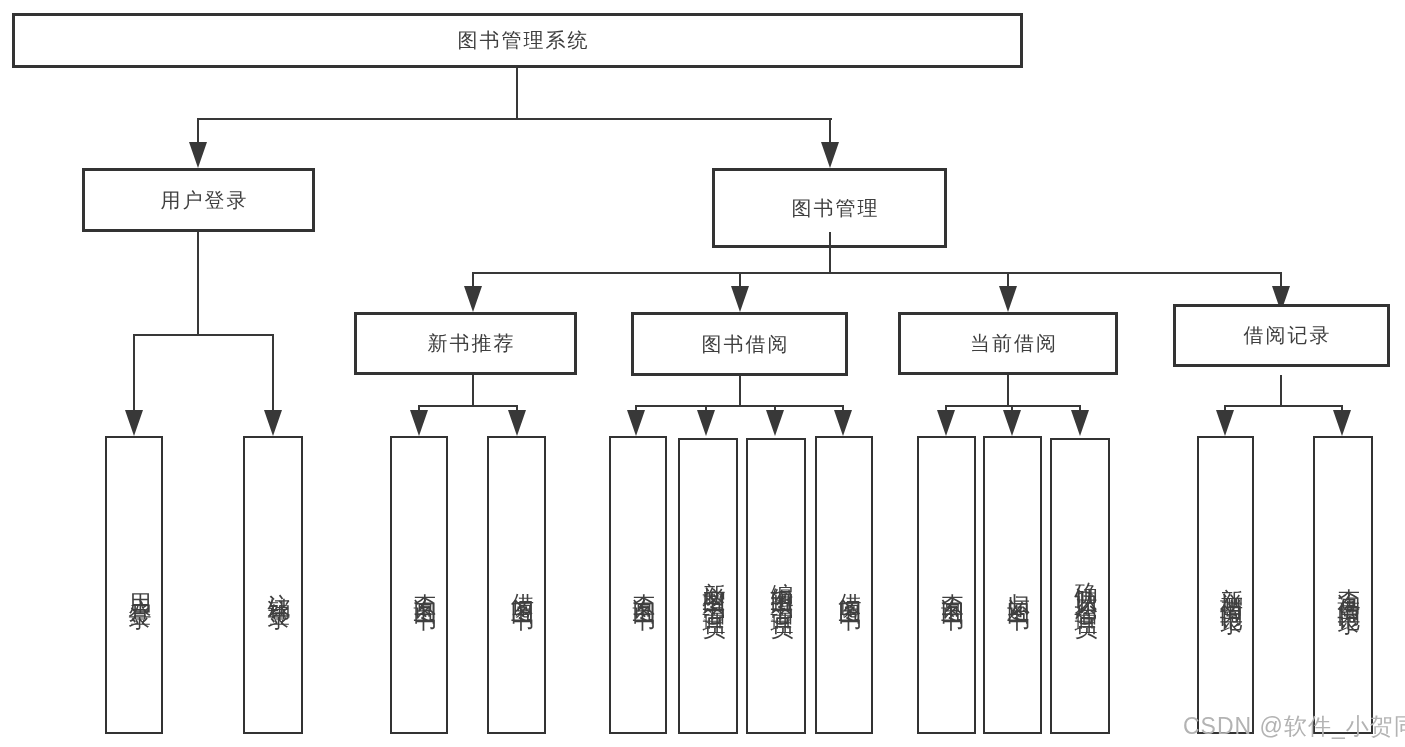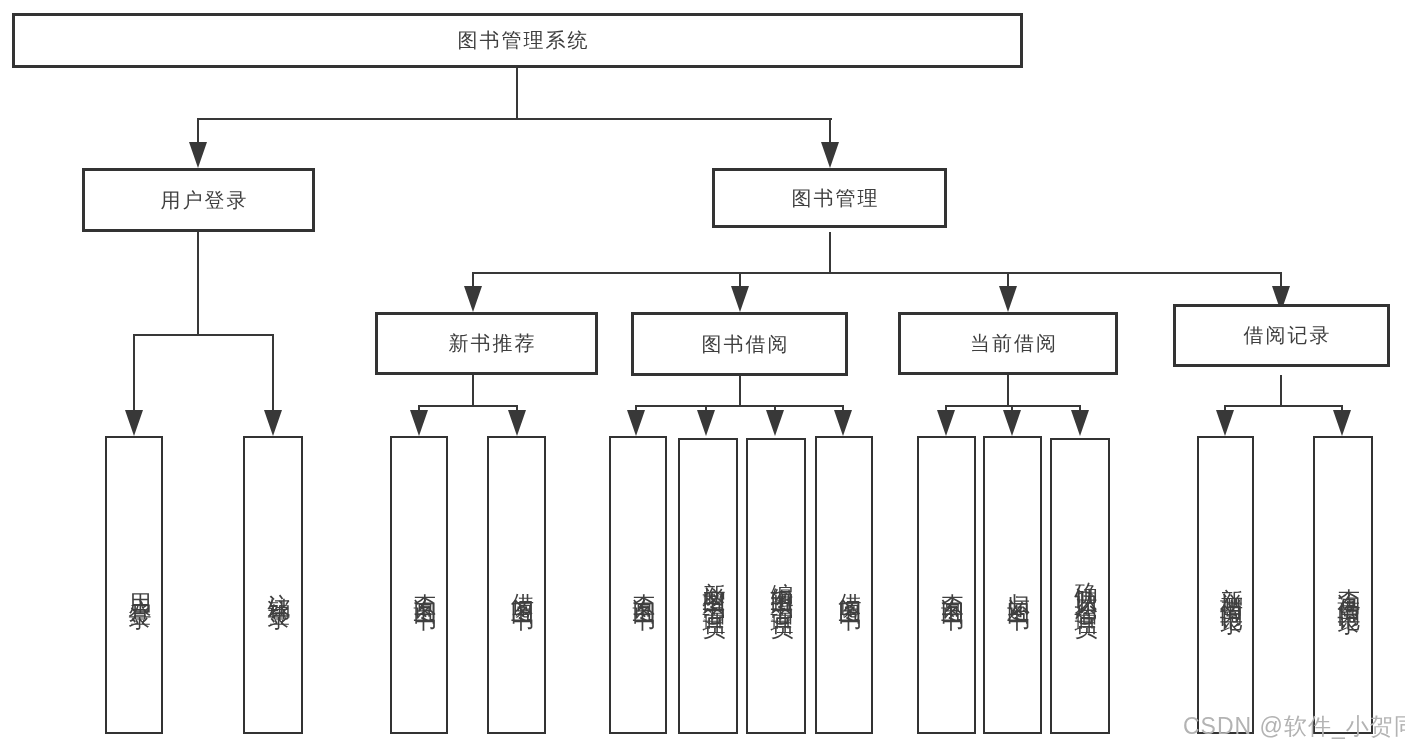--- a/index.html
+++ b/index.html
@@ -41,21 +41,21 @@
   <div class="vline" style="left:516px;top:68px;height:52px"></div>
   <div class="hline" style="left:197px;top:118px;width:635px"></div>
   <div class="vline" style="left:197px;top:118px;height:28px"></div>
   <div class="vline" style="left:829px;top:118px;height:28px"></div>
   <div class="arrow" style="left:189px;top:142px"></div>
   <div class="arrow" style="left:821px;top:142px"></div>
 
   <div class="box h" style="left:82px;top:168px;width:233px;height:64px">
     <span>用户登录</span>
   </div>
-  <div class="box h" style="left:712px;top:168px;width:235px;height:60px">
+  <div class="box h" style="left:712px;top:168px;width:235px;height:80px">
     <span>图书管理</span>
   </div>
 
   <div class="vline" style="left:197px;top:232px;height:104px"></div>
   <div class="hline" style="left:133px;top:334px;width:141px"></div>
   <div class="vline" style="left:133px;top:334px;height:78px"></div>
   <div class="vline" style="left:272px;top:334px;height:78px"></div>
   <div class="arrow" style="left:125px;top:410px"></div>
   <div class="arrow" style="left:264px;top:410px"></div>
 
@@ -63,21 +63,21 @@
   <div class="hline" style="left:472px;top:272px;width:810px"></div>
   <div class="vline" style="left:472px;top:272px;height:18px"></div>
   <div class="vline" style="left:739px;top:272px;height:18px"></div>
   <div class="vline" style="left:1007px;top:272px;height:18px"></div>
   <div class="vline" style="left:1280px;top:272px;height:18px"></div>
   <div class="arrow" style="left:464px;top:286px"></div>
   <div class="arrow" style="left:731px;top:286px"></div>
   <div class="arrow" style="left:999px;top:286px"></div>
   <div class="arrow" style="left:1272px;top:286px"></div>
 
-  <div class="box h" style="left:375px;top:312px;width:223px;height:63px">
+  <div class="box h" style="left:354px;top:312px;width:223px;height:63px">
     <span>新书推荐</span>
   </div>
   <div class="box h" style="left:631px;top:312px;width:217px;height:64px">
     <span>图书借阅</span>
   </div>
   <div class="box h" style="left:898px;top:312px;width:220px;height:63px">
     <span>当前借阅</span>
   </div>
   <div class="box h" style="left:1173px;top:304px;width:217px;height:63px">
     <span>借阅记录</span>

